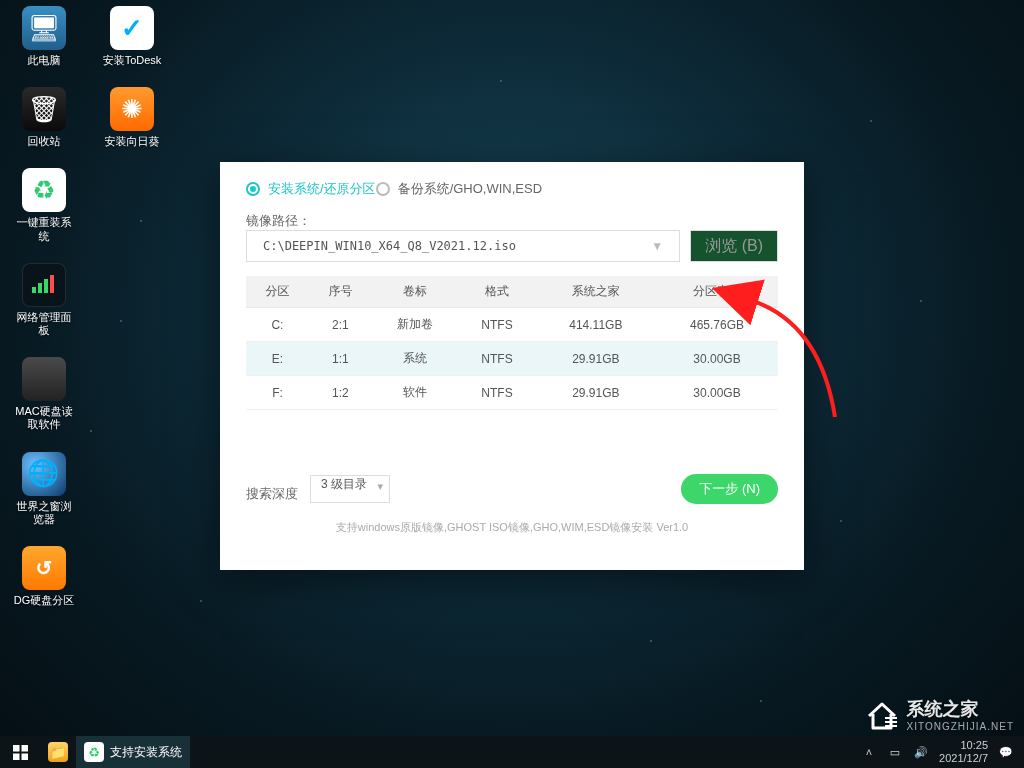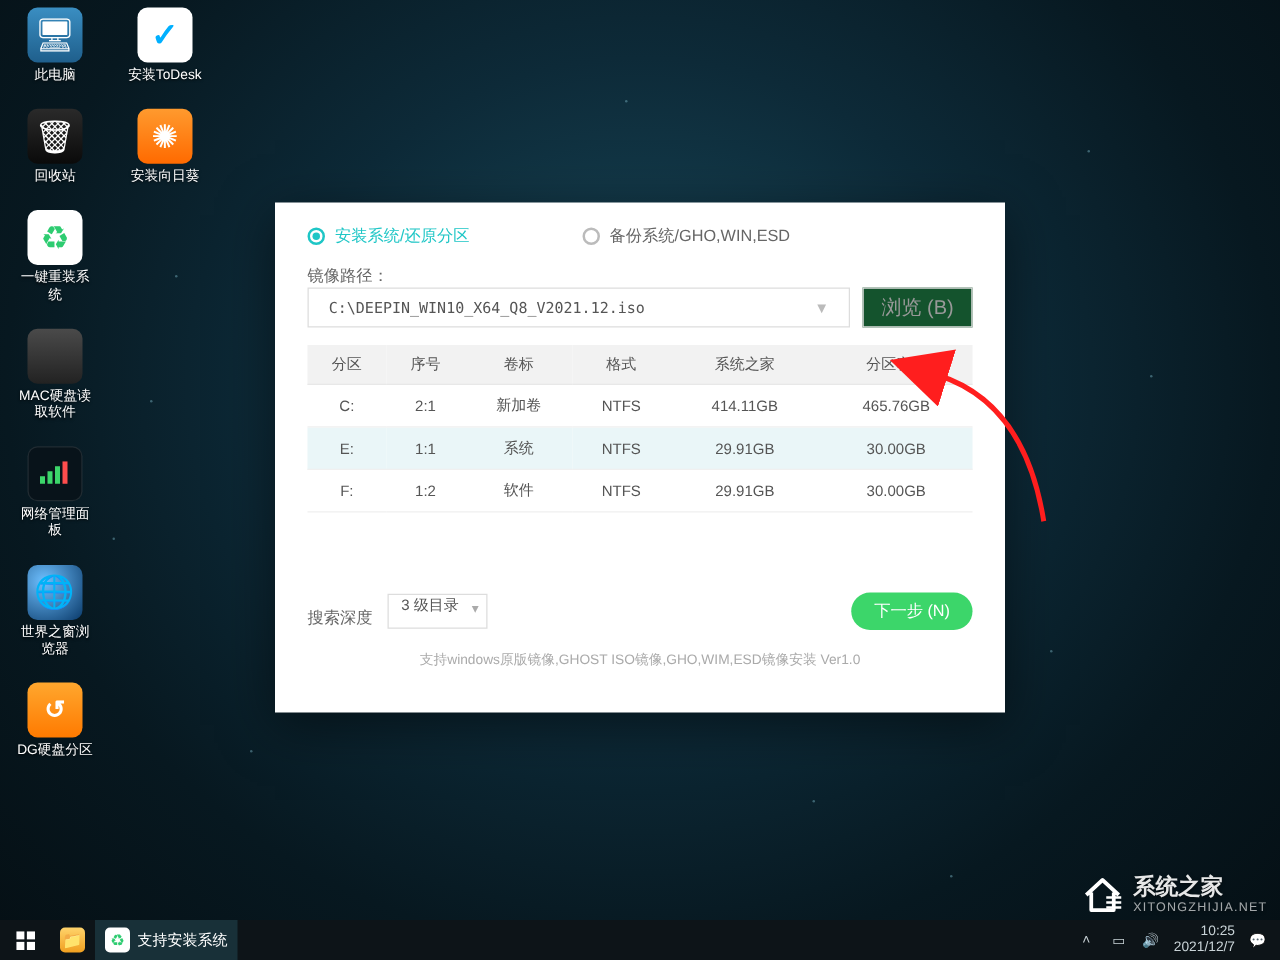--- a/index.html
+++ b/index.html
@@ -27,21 +27,21 @@
 
 .dialog {
   position: absolute; left: 220px; top: 162px; width: 584px; height: 408px;
   background: #fff; box-shadow: 0 10px 40px rgba(0,0,0,.5);
 }
 .titlebar { height: 38px; background: #1ec6c6; display: flex; align-items: center; justify-content: center; position: relative; }
 .titlebar .title { color: #fff; font-size: 14px; }
 .titlebar .controls { position: absolute; right: 6px; top: 0; height: 38px; display: flex; align-items: center; gap: 2px; }
 .tb-btn { width: 28px; height: 26px; display: flex; align-items: center; justify-content: center; color: #fff; font-size: 16px; cursor: pointer; }
 .dbody { padding: 18px 26px 10px 26px; }
-.radio-row { display: flex; gap: 90px; align-items: center; margin-bottom: 14px; }
+.radio-row { display: flex; align-items: center; margin-bottom: 14px; }
 .radio-opt { display: flex; align-items: center; gap: 8px; font-size: 13px; cursor: pointer; }
 .radio-dot { width: 14px; height: 14px; border-radius: 50%; border: 2px solid #bbb; display: inline-flex; align-items: center; justify-content: center; }
 .radio-dot.on { border-color: #1ec6c6; }
 .radio-dot.on::after { content: ""; width: 6px; height: 6px; background: #1ec6c6; border-radius: 50%; }
 .radio-opt.active { color: #1ec6c6; }
 .radio-opt.inactive { color: #666; }
 .field-label { font-size: 13px; color: #666; }
 .path-row { display: flex; gap: 10px; align-items: center; margin-bottom: 14px; }
 .path-input { flex: 1; height: 32px; border: 1px solid #ddd; display: flex; align-items: center; padding: 0 16px; background: #fff; }
 .path-text { flex: 1; font-family: Consolas, monospace; font-size: 12px; color: #555; }
@@ -107,33 +107,33 @@
       <div class="d-icon">
         <span class="glyph ic-sun">✺</span>
         <span class="label">安装向日葵</span>
       </div>
     </div>
     <div class="d-icon">
       <span class="glyph ic-leaf">♻</span>
       <span class="label">一键重装系统</span>
     </div>
     <div class="d-icon">
-      <span class="glyph ic-mac"></span>
-      <span class="label">MAC硬盘读取软件</span>
-    </div>
-    <div class="d-icon">
       <span class="glyph ic-net">
         <svg width="28" height="20" viewBox="0 0 28 20">
             <rect x="2" y="12" width="4" height="6" fill="#3cd66a"></rect>
             <rect x="8" y="8" width="4" height="10" fill="#3cd66a"></rect>
             <rect x="14" y="4" width="4" height="14" fill="#3cd66a"></rect>
             <rect x="20" y="0" width="4" height="18" fill="#ff4d4d"></rect>
           </svg>
       </span>
       <span class="label">网络管理面板</span>
+    </div>
+    <div class="d-icon">
+      <span class="glyph ic-mac"></span>
+      <span class="label">MAC硬盘读取软件</span>
     </div>
     <div class="d-icon">
       <span class="glyph ic-globe">🌐</span>
       <span class="label">世界之窗浏览器</span>
     </div>
     <div class="d-icon">
       <span class="glyph ic-dg">
           <b style="font-size:20px">↺</b>
         </span>
       <span class="label">DG硬盘分区</span>

